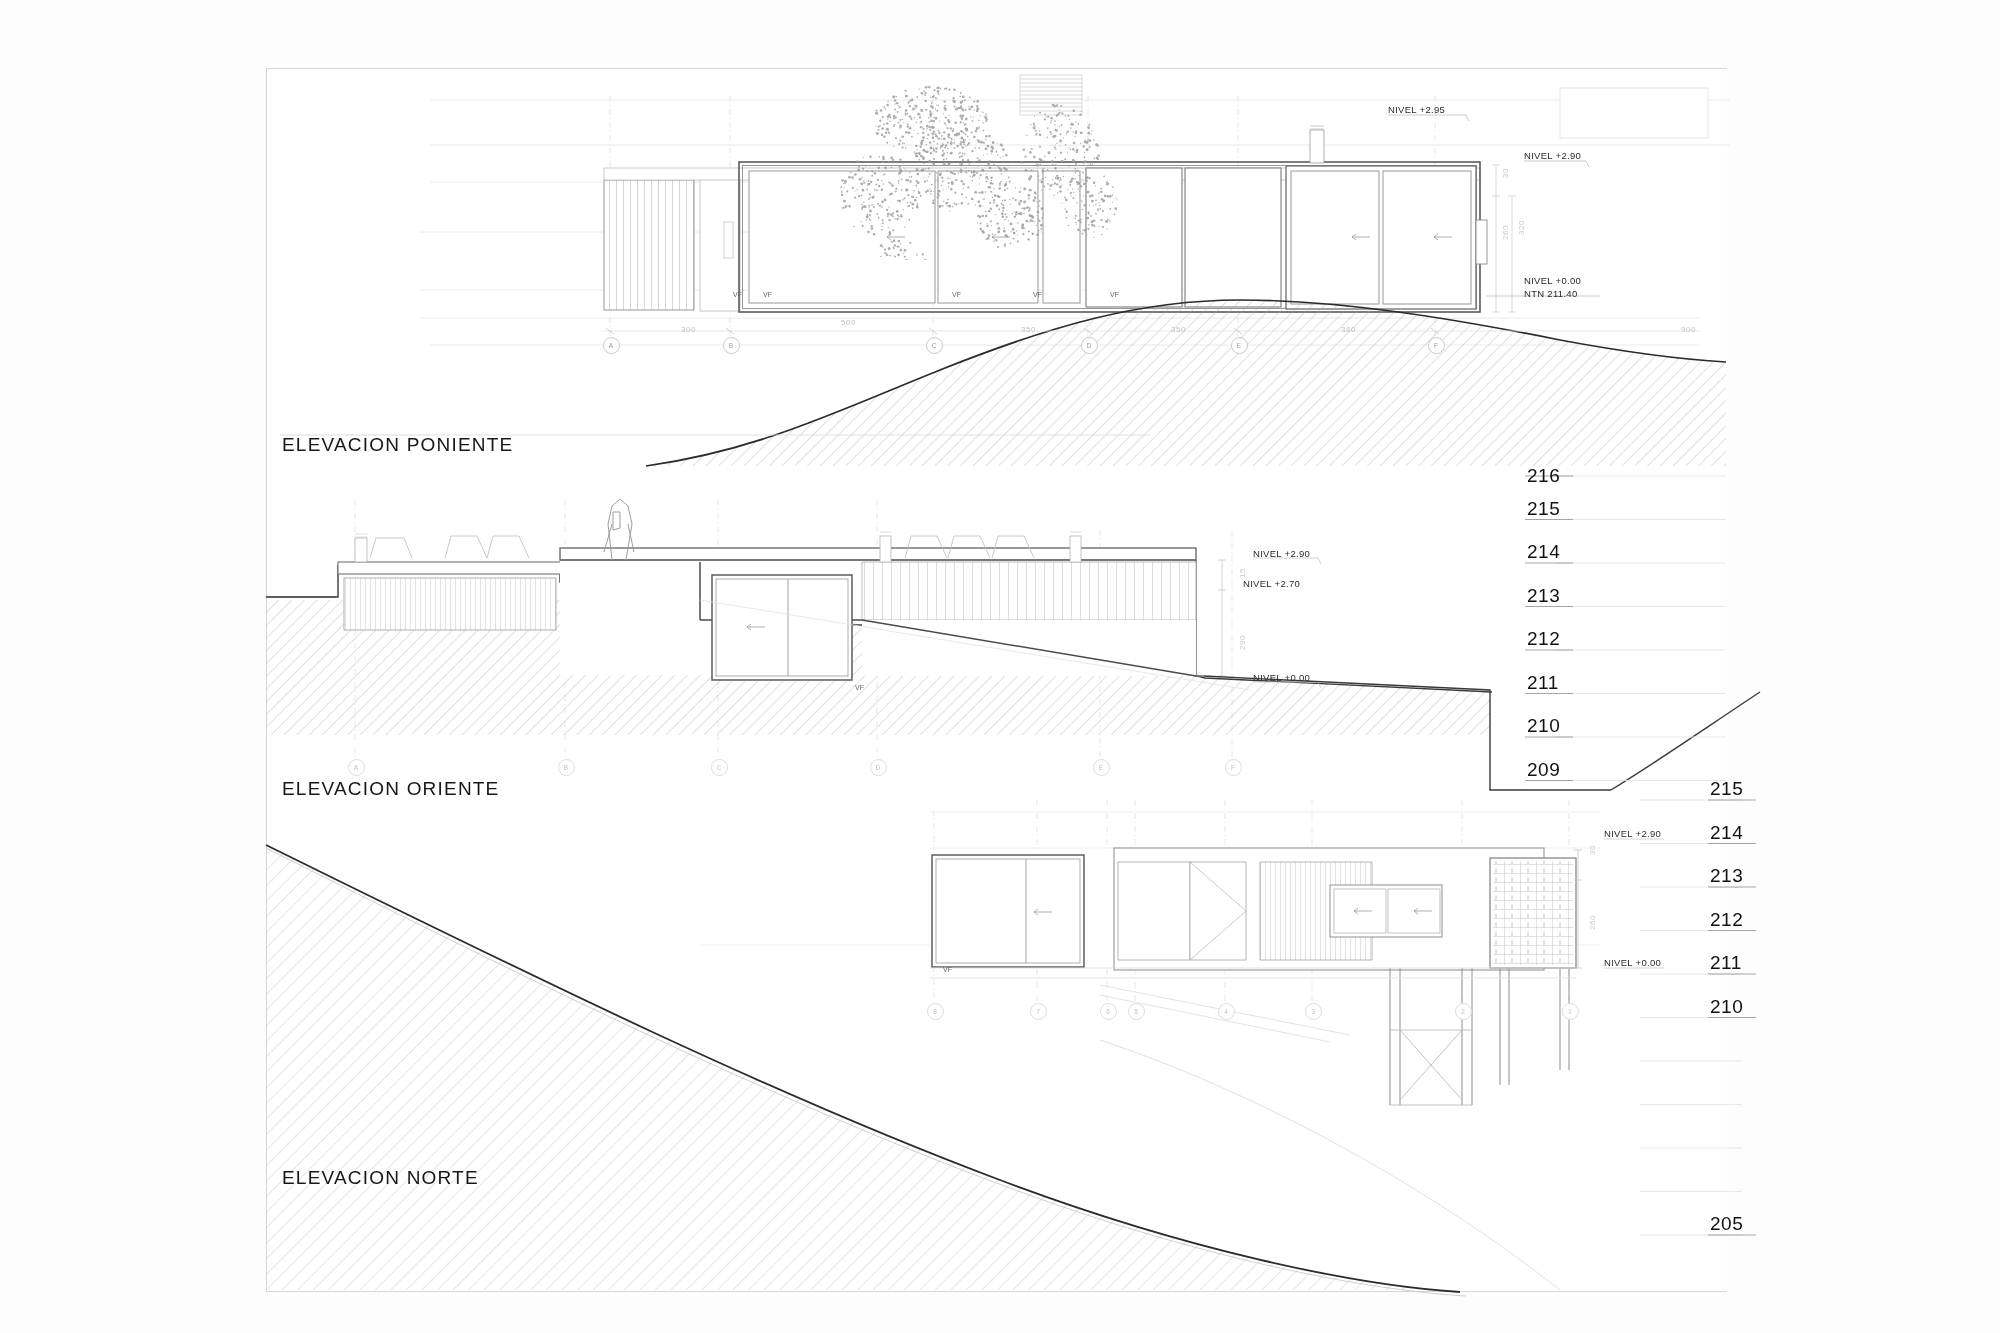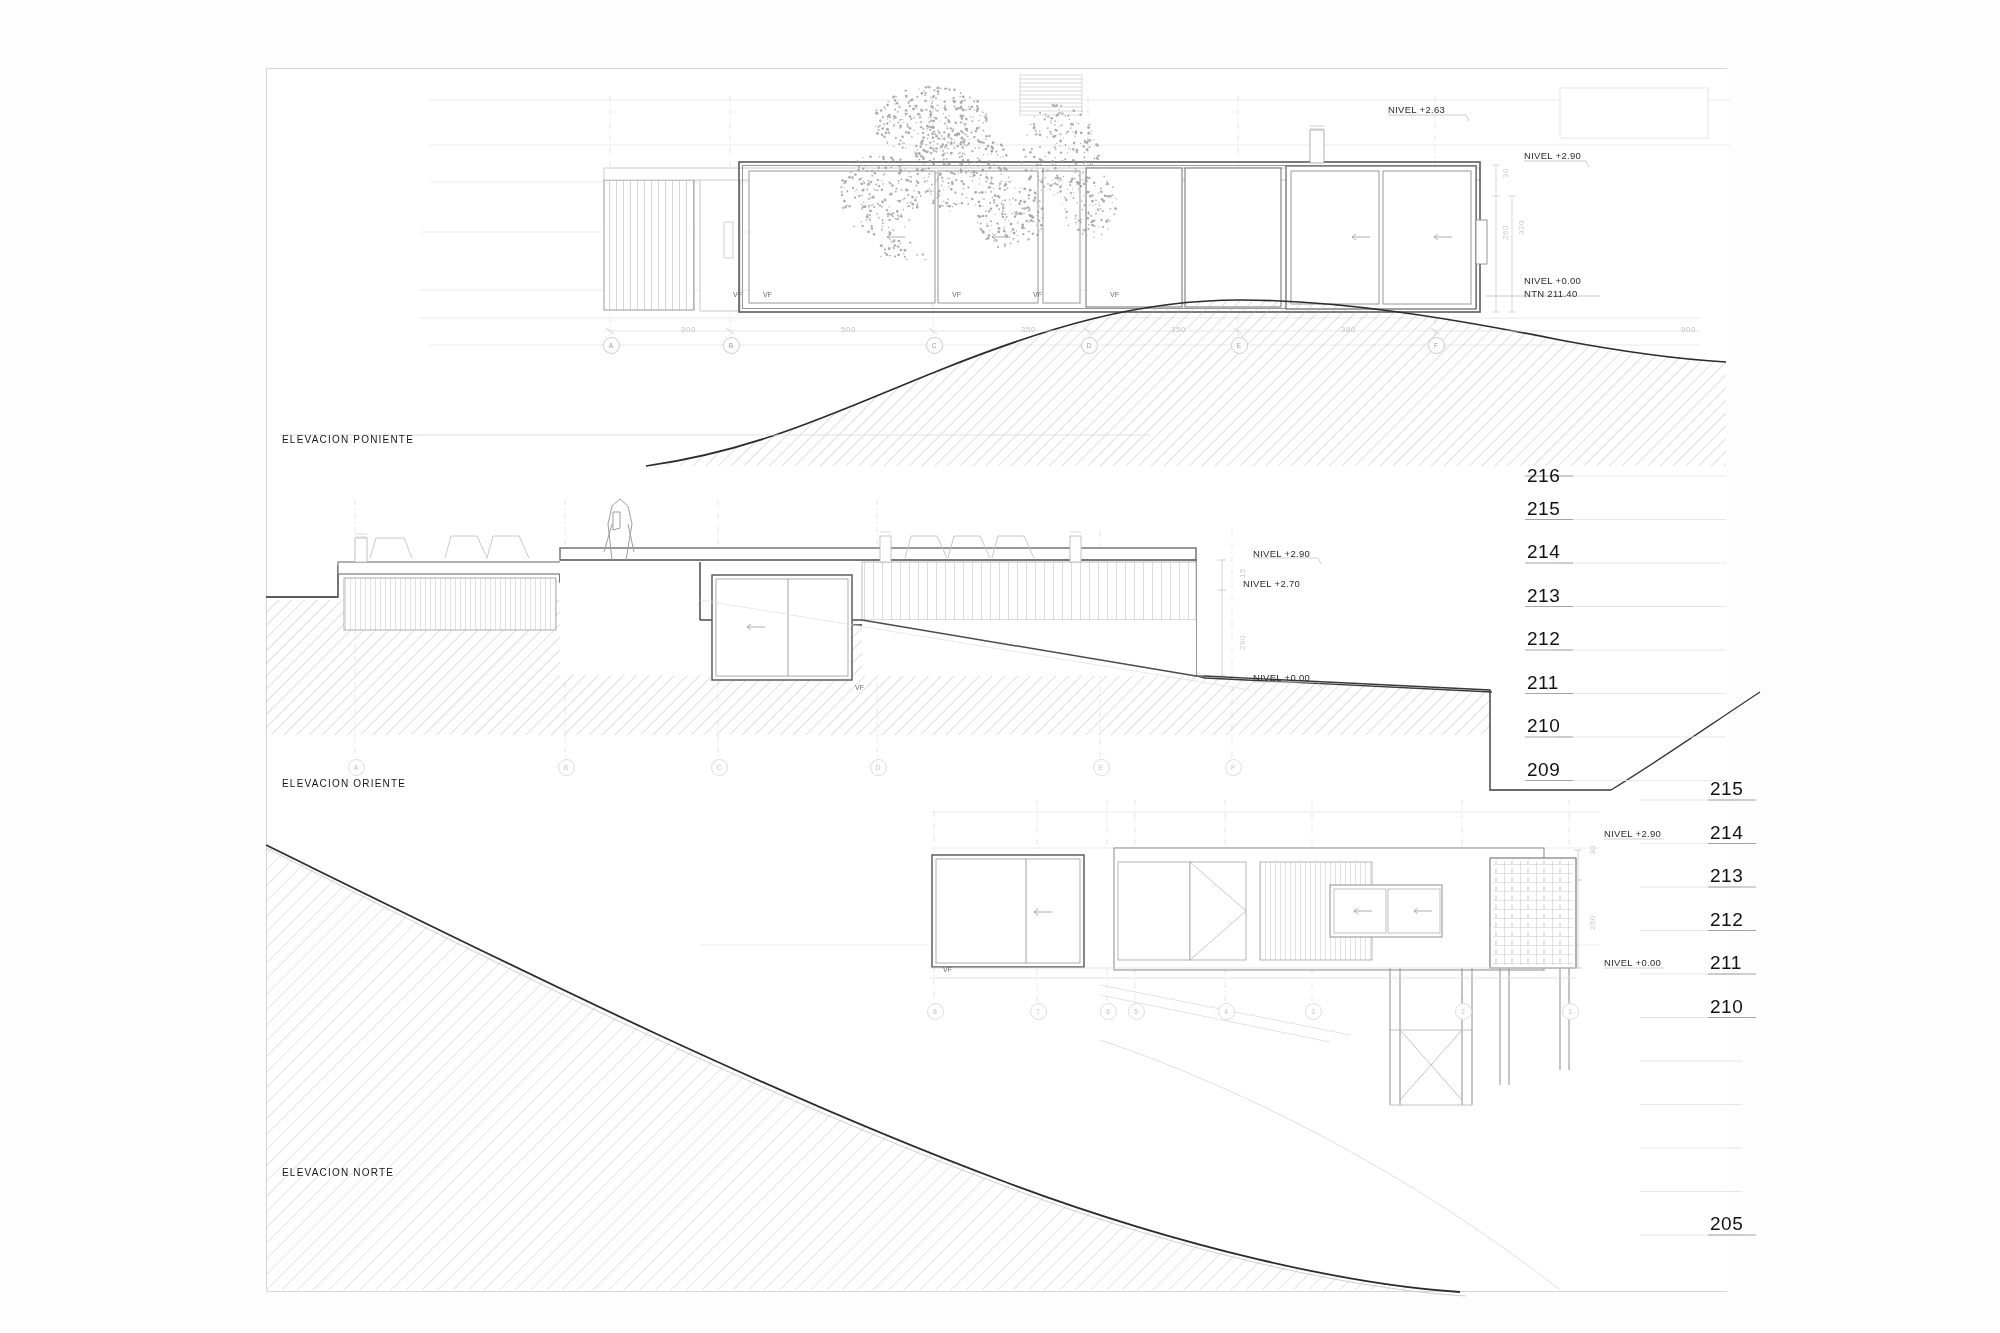--- a/index.html
+++ b/index.html
@@ -3,21 +3,21 @@
 <meta charset="utf-8">
 <style>
   html,body{margin:0;padding:0;background:#ffffff;}
   body{width:2000px;height:1333px;position:relative;overflow:hidden;
        font-family:"Liberation Sans", sans-serif;color:#1a1a1a;}
   #sheet{position:absolute;left:0;top:0;width:2000px;height:1333px;background:#fdfdfd;}
   #border{position:absolute;left:266px;top:68px;width:1460px;height:1222px;
           border:1px solid #d6d6d6;border-right:none;background:#ffffff;}
   svg.layer{position:absolute;left:0;top:0;width:2000px;height:1333px;pointer-events:none;}
   .lbl{position:absolute;white-space:nowrap;}
-  .elev-title{font-size:10px;letter-spacing:1.2px;color:#171717;}
+  .elev-title{font-size:19px;letter-spacing:1.2px;color:#171717;}
   .nivel{font-size:9.5px;letter-spacing:.3px;color:#2a2a2a;}
   .contour-num{font-size:19px;letter-spacing:.5px;color:#111;}
   .vf{font-size:7px;color:#666;letter-spacing:.2px;}
   .dimtxt{font-size:8px;color:#c2c2c2;letter-spacing:.5px;margin-left:21px;}
   .vdimtxt{font-size:8px;color:#c9c9c9;letter-spacing:.5px;
            transform:rotate(-90deg);transform-origin:left top;}
   .gridbub{position:absolute;width:15px;height:15px;border:.7px solid #c9c9c9;
            border-radius:50%;background:#fff;font-size:6.5px;color:#9a9a9a;
            display:flex;align-items:center;justify-content:center;}
   .gridbub.dim2{border-color:#dcdcdc;color:#c0c0c0;}
@@ -1664,29 +1664,29 @@
         <line x1="1640" y1="1104.5" x2="1742" y2="1104.5"></line>
         <line x1="1640" y1="1148" x2="1742" y2="1148"></line>
         <line x1="1640" y1="1191.5" x2="1742" y2="1191.5"></line>
         <line x1="1640" y1="1235" x2="1742" y2="1235"></line>
         <line x1="1708" y1="1235" x2="1756" y2="1235" stroke="#9c9c9c" stroke-width="0.9"></line>
       </g>
   </svg>
 
   <div id="text-layer">
       <div class="lbl elev-title" style="left: 282px; top: 434px;">ELEVACION  PONIENTE</div>
-      <div class="lbl nivel" style="left: 1388px; top: 104px;">NIVEL +2.63</div>
+      <div class="lbl nivel" style="left: 1388px; top: 104px;">NIVEL +2.95</div>
       <div class="lbl nivel" style="left: 1524px; top: 150px;">NIVEL +2.90</div>
       <div class="lbl nivel" style="left: 1524px; top: 275px;">NIVEL +0.00</div>
       <div class="lbl nivel" style="left: 1524px; top: 288px;">NTN 211.40</div>
       <div class="lbl vdimtxt" style="left: 1501px; top: 178px;">30</div>
       <div class="lbl vdimtxt" style="left: 1501px; top: 240px;">260</div>
       <div class="lbl vdimtxt" style="left: 1517px; top: 235px;">320</div>
       <div class="lbl dimtxt" style="left: 660px; top: 325px;">300</div>
-      <div class="lbl dimtxt" style="left: 820px; top: 325px;">500</div>
+      <div class="lbl dimtxt" style="left: 820px; top: 318px;">500</div>
       <div class="lbl dimtxt" style="left: 1000px; top: 325px;">350</div>
       <div class="lbl dimtxt" style="left: 1150px; top: 325px;">350</div>
       <div class="lbl dimtxt" style="left: 1320px; top: 325px;">380</div>
       <div class="lbl dimtxt" style="left: 1660px; top: 325px;">900</div>
       <div class="lbl vf" style="left: 733px; top: 291px;">VF</div>
       <div class="lbl vf" style="left: 763px; top: 291px;">VF</div>
       <div class="lbl vf" style="left: 952px; top: 291px;">VF</div>
       <div class="lbl vf" style="left: 1033px; top: 291px;">VF</div>
       <div class="lbl vf" style="left: 1110px; top: 291px;">VF</div>
       <div class="gridbub" style="left: 602.5px; top: 336.5px;">A</div>

